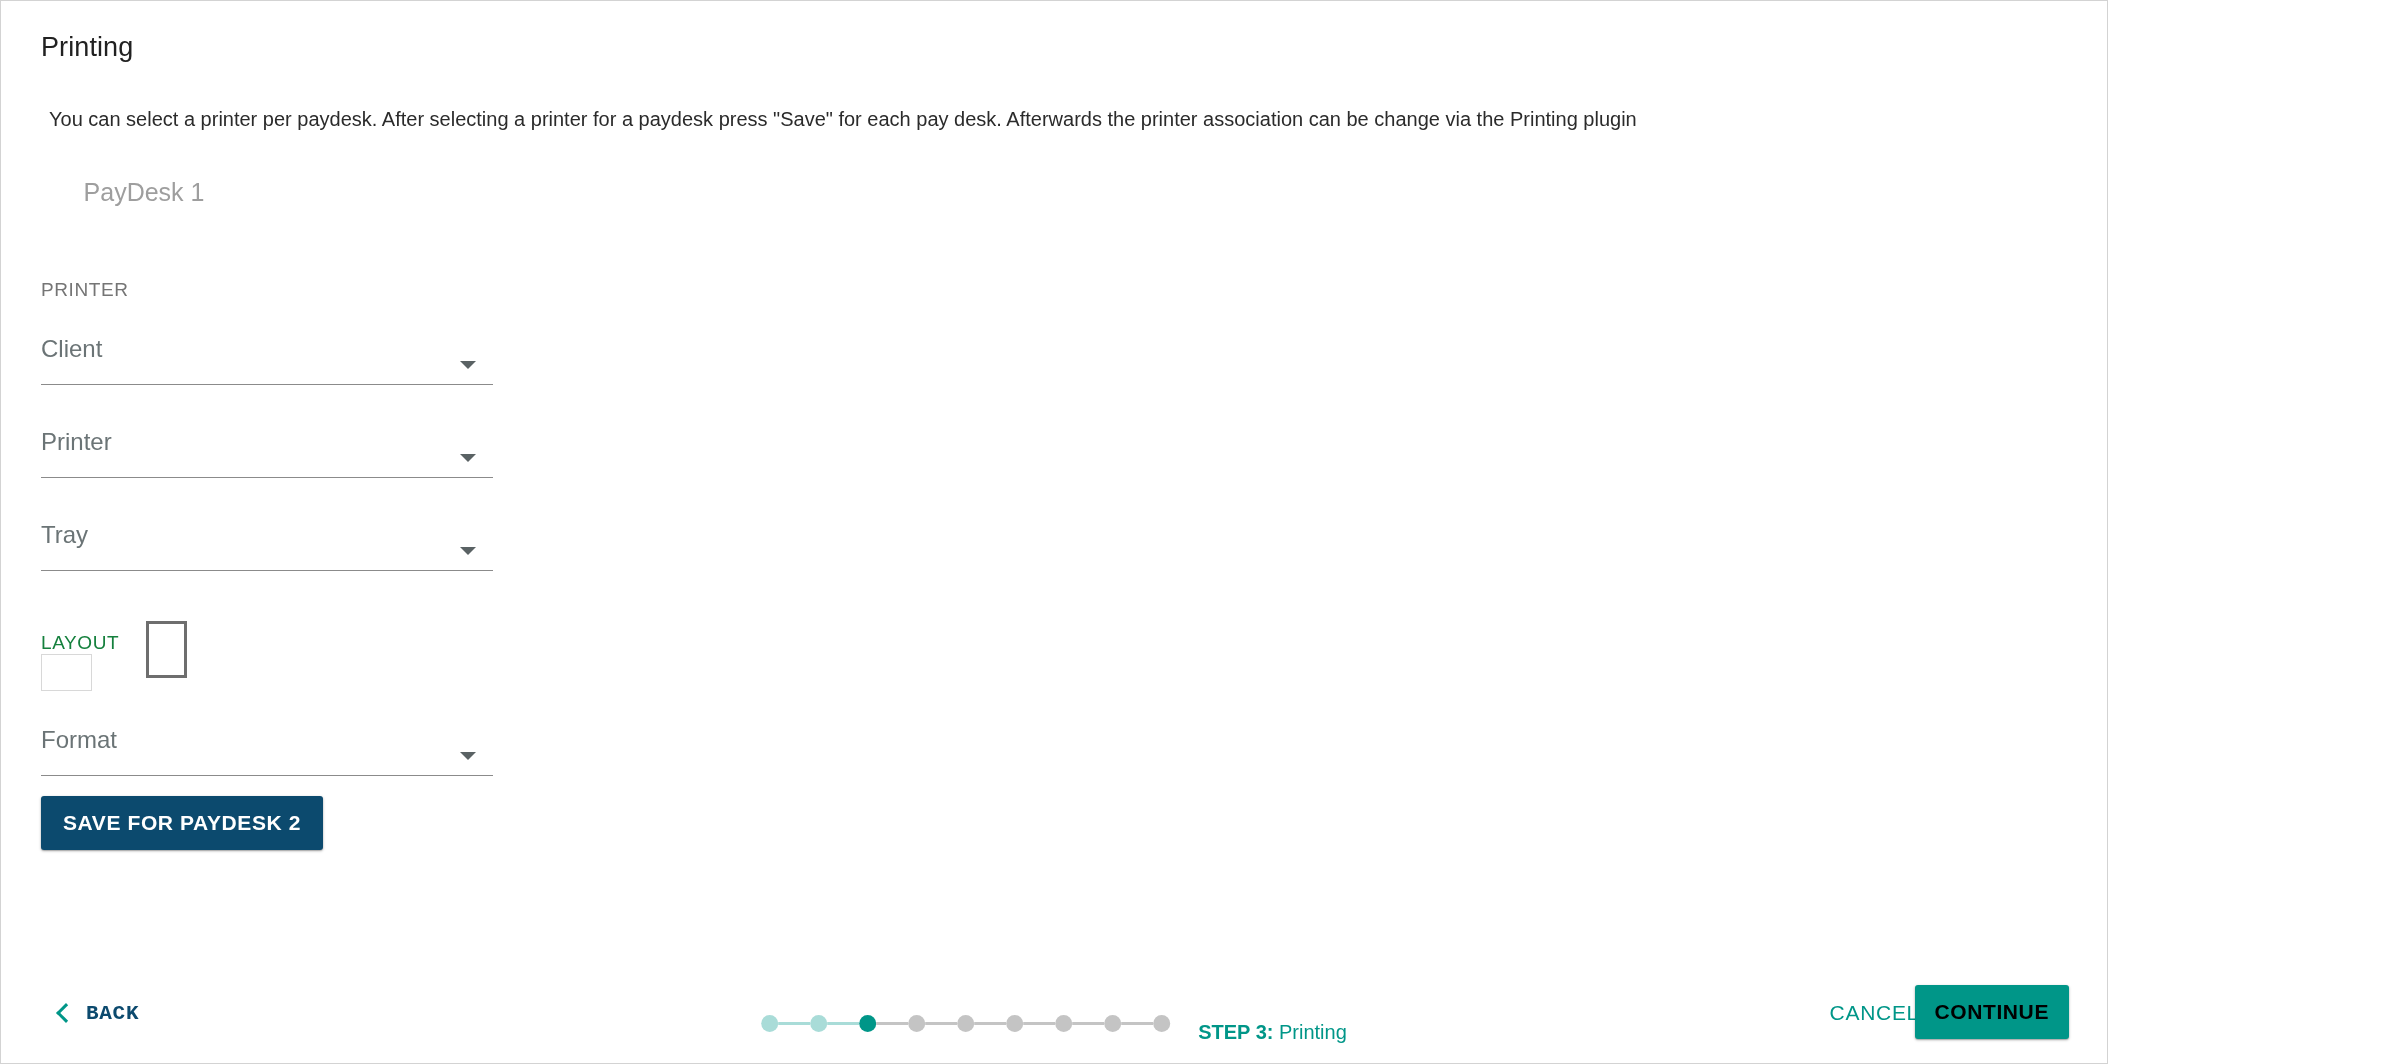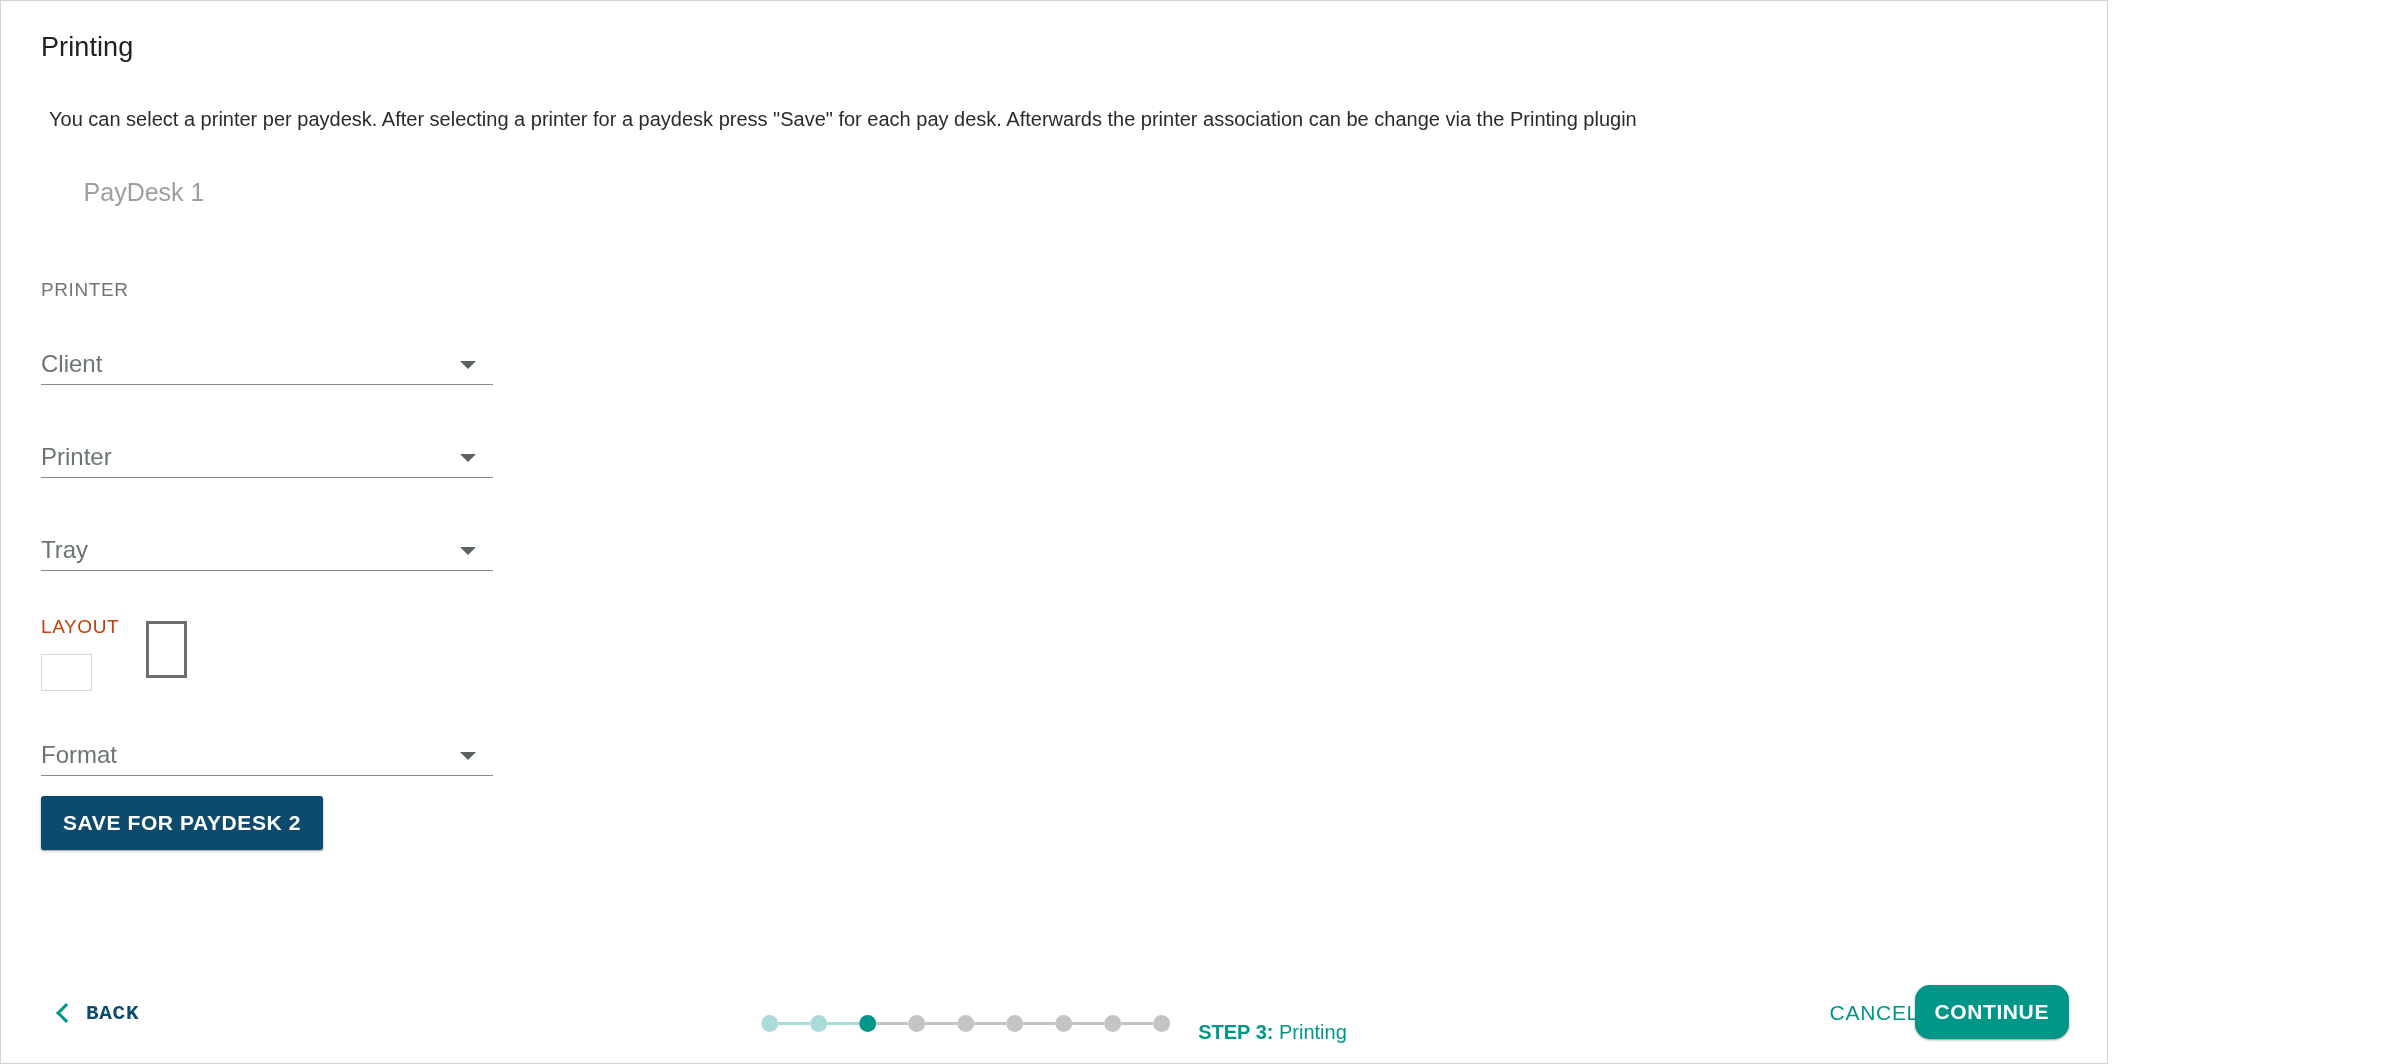--- a/index.html
+++ b/index.html
@@ -92,21 +92,21 @@
     margin: 0 0 36px 0;
   }
 
   .select-field {
     position: relative;
     box-sizing: border-box;
     width: 452px;
     height: 48px;
     border-bottom: 1px solid #8b8b8b;
     display: flex;
-    align-items: flex-end;
+    align-items: flex-start;
     padding-bottom: 8px;
     cursor: pointer;
     margin-bottom: 45px;
   }
   .select-value {
     font-size: 24px;
     color: #6b7476;
     line-height: 1;
   }
   .caret {
@@ -122,23 +122,23 @@
 
   
   .layout-block {
     position: relative;
     margin-top: 8px;
     height: 112px;
   }
   .layout-label {
     position: absolute;
     left: 0;
-    top: 0;
+    top: 16px;
     font-size: 19px;
-    color: #c2410c;
+    color: #15803d;
     letter-spacing: 0.6px;
   }
   .orient-landscape {
     position: absolute;
     left: 0;
     top: 38px;
     width: 51px;
     height: 37px;
     box-sizing: border-box;
     background: #ffffff;
@@ -262,26 +262,26 @@
     letter-spacing: 0.7px;
     cursor: pointer;
     user-select: none;
   }
   .continue-btn {
     position: absolute;
     right: 38px;
     bottom: 24px;
     padding: 15px 20px;
     background: #009688;
-    color: #ffffff;
+    color: #000000;
     font-size: 21px;
     font-weight: bold;
     letter-spacing: 0.6px;
     border: none;
-    border-radius: 15px;
+    border-radius: 3px;
     cursor: pointer;
     box-shadow: 0 1px 3px rgba(0,0,0,0.28), 0 1px 1px rgba(0,0,0,0.16);
     font-family: "Liberation Sans", sans-serif;
   }
 </style>
 </head>
 <body>
 
 <div class="card">
 

